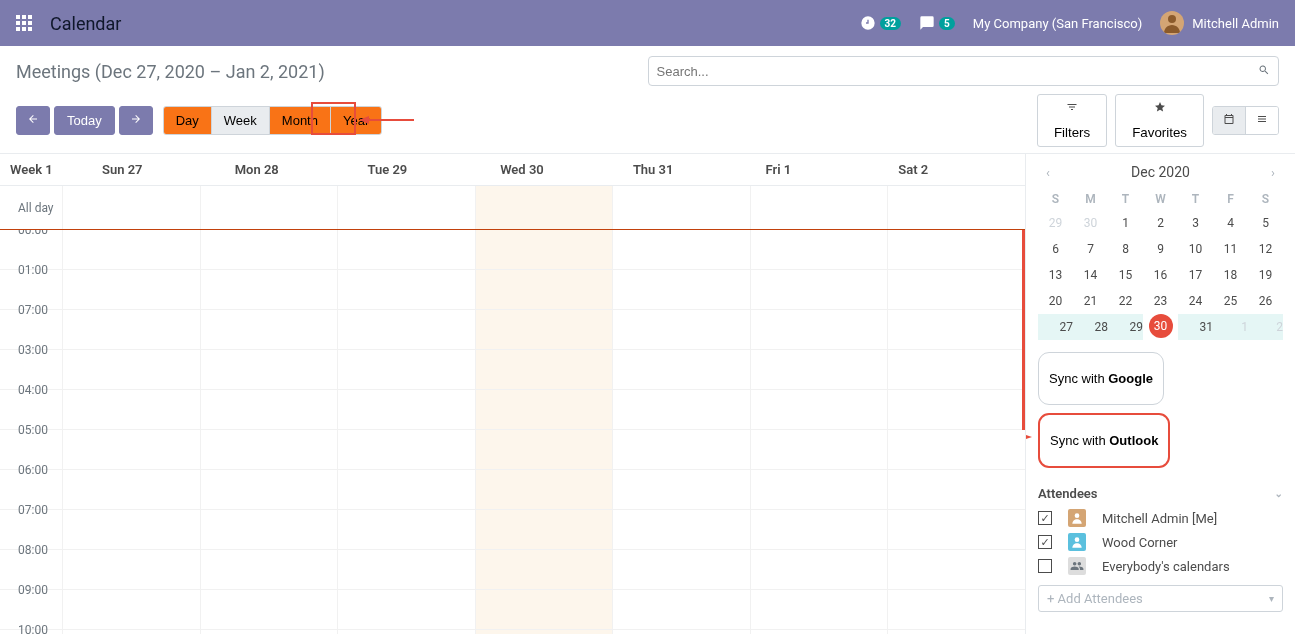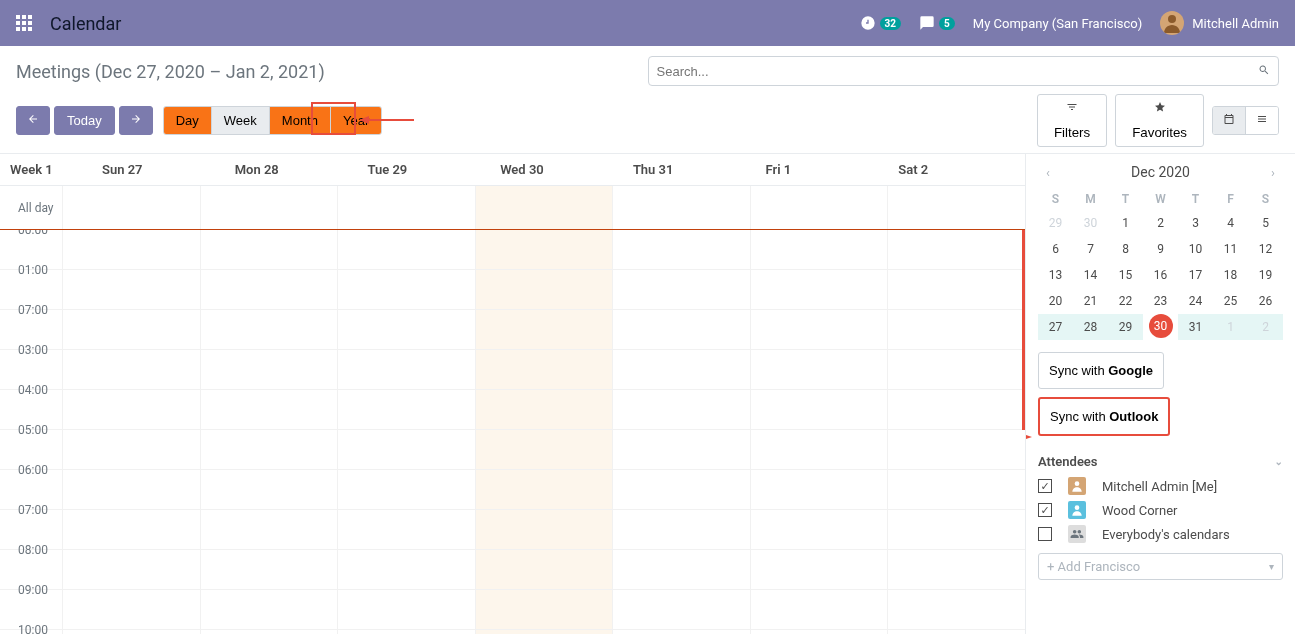--- a/index.html
+++ b/index.html
@@ -73,26 +73,26 @@
 
 .mini-cal { }
 .mini-cal-head { display: flex; align-items: center; justify-content: space-between; margin-bottom: 8px; }
 .mini-nav { color: #adb5bd; cursor: pointer; width: 20px; text-align: center; }
 .mini-title { font-size: 14px; color: #4c4c4c; }
 .mini-grid { display: grid; grid-template-columns: repeat(7, 1fr); text-align: center; font-size: 12px; }
 .mini-dow { color: #adb5bd; padding: 4px 0; font-weight: 600; }
 .mini-day { padding: 6px 0; cursor: pointer; color: #4c4c4c; }
 .mini-day.other { color: #ced4da; }
 .mini-day.today { background: #e74c3c; color: #fff; border-radius: 50%; width: 24px; height: 24px; line-height: 12px; margin: 0 auto; display: flex; align-items: center; justify-content: center; padding: 0; }
-.mini-week-current .mini-day { background: #e5f6f5; }
+.mini-week-current .mini-day { background: #e5f6f5; text-align: right; }
 .mini-week-current .mini-day.today { background: #e74c3c; }
 .mini-week-current .mini-day.other { background: #e5f6f5; }
 
 .sync-btns { margin-top: 12px; display: flex; flex-direction: column; gap: 8px; align-items: flex-start; }
-.sync-btn { border: 1px solid #ced4da; border-radius: 3px; padding: 10px 10px; cursor: pointer; font-size: 13px; background: #fff; }
+.sync-btn { border: 1px solid #ced4da; border-radius: 11px; padding: 18px 10px; cursor: pointer; font-size: 13px; background: #fff; }
 .sync-btn.highlight { border: 2px solid #e74c3c; }
 
 .red-arrow-sync { position: absolute; }
 
 .attendees-section { margin-top: 18px; }
 .attendees-head { display: flex; justify-content: space-between; align-items: center; font-weight: 600; color: #4c4c4c; margin-bottom: 8px; }
 .att-list { display: flex; flex-direction: column; gap: 6px; }
 .att-item { display: flex; align-items: center; gap: 16px; font-size: 13px; }
 .att-cb { width: 14px; height: 14px; border: 1px solid #4c4c4c; display: flex; align-items: center; justify-content: center; cursor: pointer; background: #fff; }
 .att-cb.checked::after { content: '✓'; font-size: 11px; }
@@ -463,18 +463,18 @@
             <span class="att-cb"></span>
             <span class="att-avatar">
               <svg viewBox="0 0 24 24" width="14" height="14" fill="#6c757d">
                 <path d="M16 11c1.7 0 3-1.3 3-3s-1.3-3-3-3-3 1.3-3 3 1.3 3 3 3zm-8 0c1.7 0 3-1.3 3-3S9.7 5 8 5 5 6.3 5 8s1.3 3 3 3zm0 2c-2.3 0-7 1.2-7 3.5V19h14v-2.5c0-2.3-4.7-3.5-7-3.5zm8 0c-.3 0-.6 0-1 .1 1.2.9 2 2 2 3.4V19h6v-2.5c0-2.3-4.7-3.5-7-3.5z"></path>
               </svg>
             </span>
             <span>Everybody's calendars</span>
           </div>
         </div>
       <div class="add-attendee">
-        <span>+ Add Francisco</span>
+        <span>+ Add Attendees</span>
         <span class="chev-down">▾</span>
       </div>
     </div>
   </div>
 </div>
 
 </body></html>

